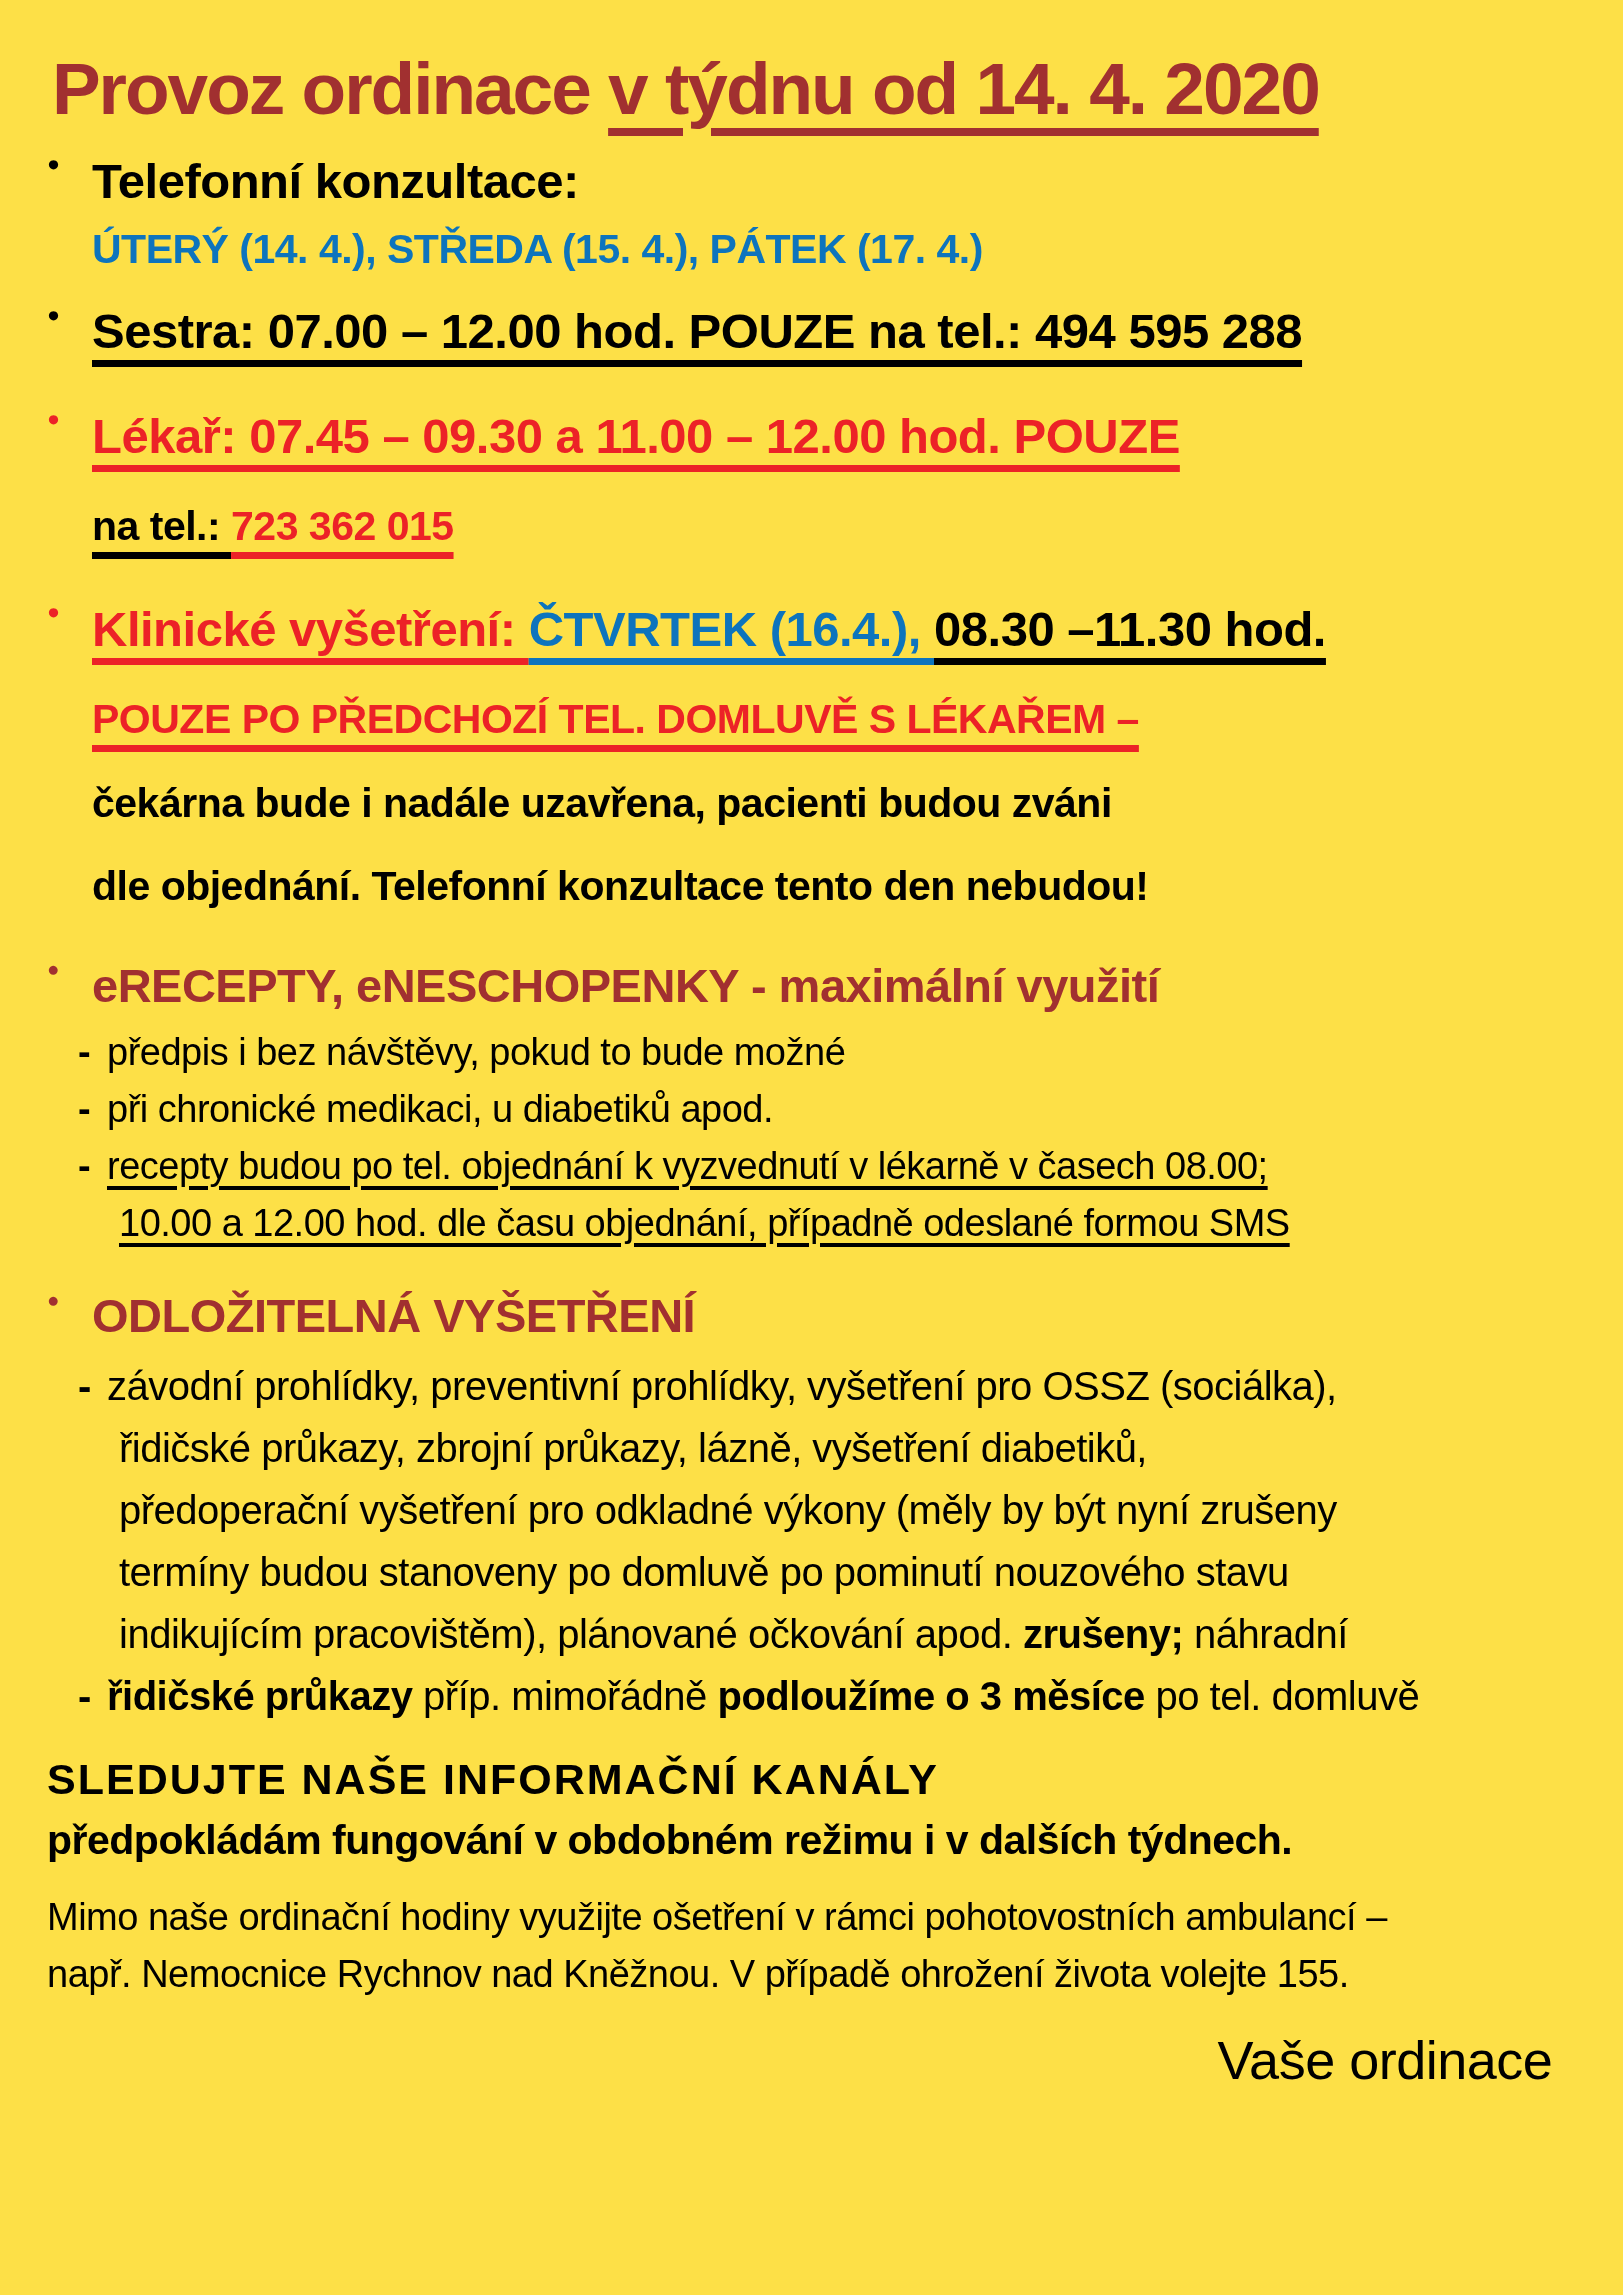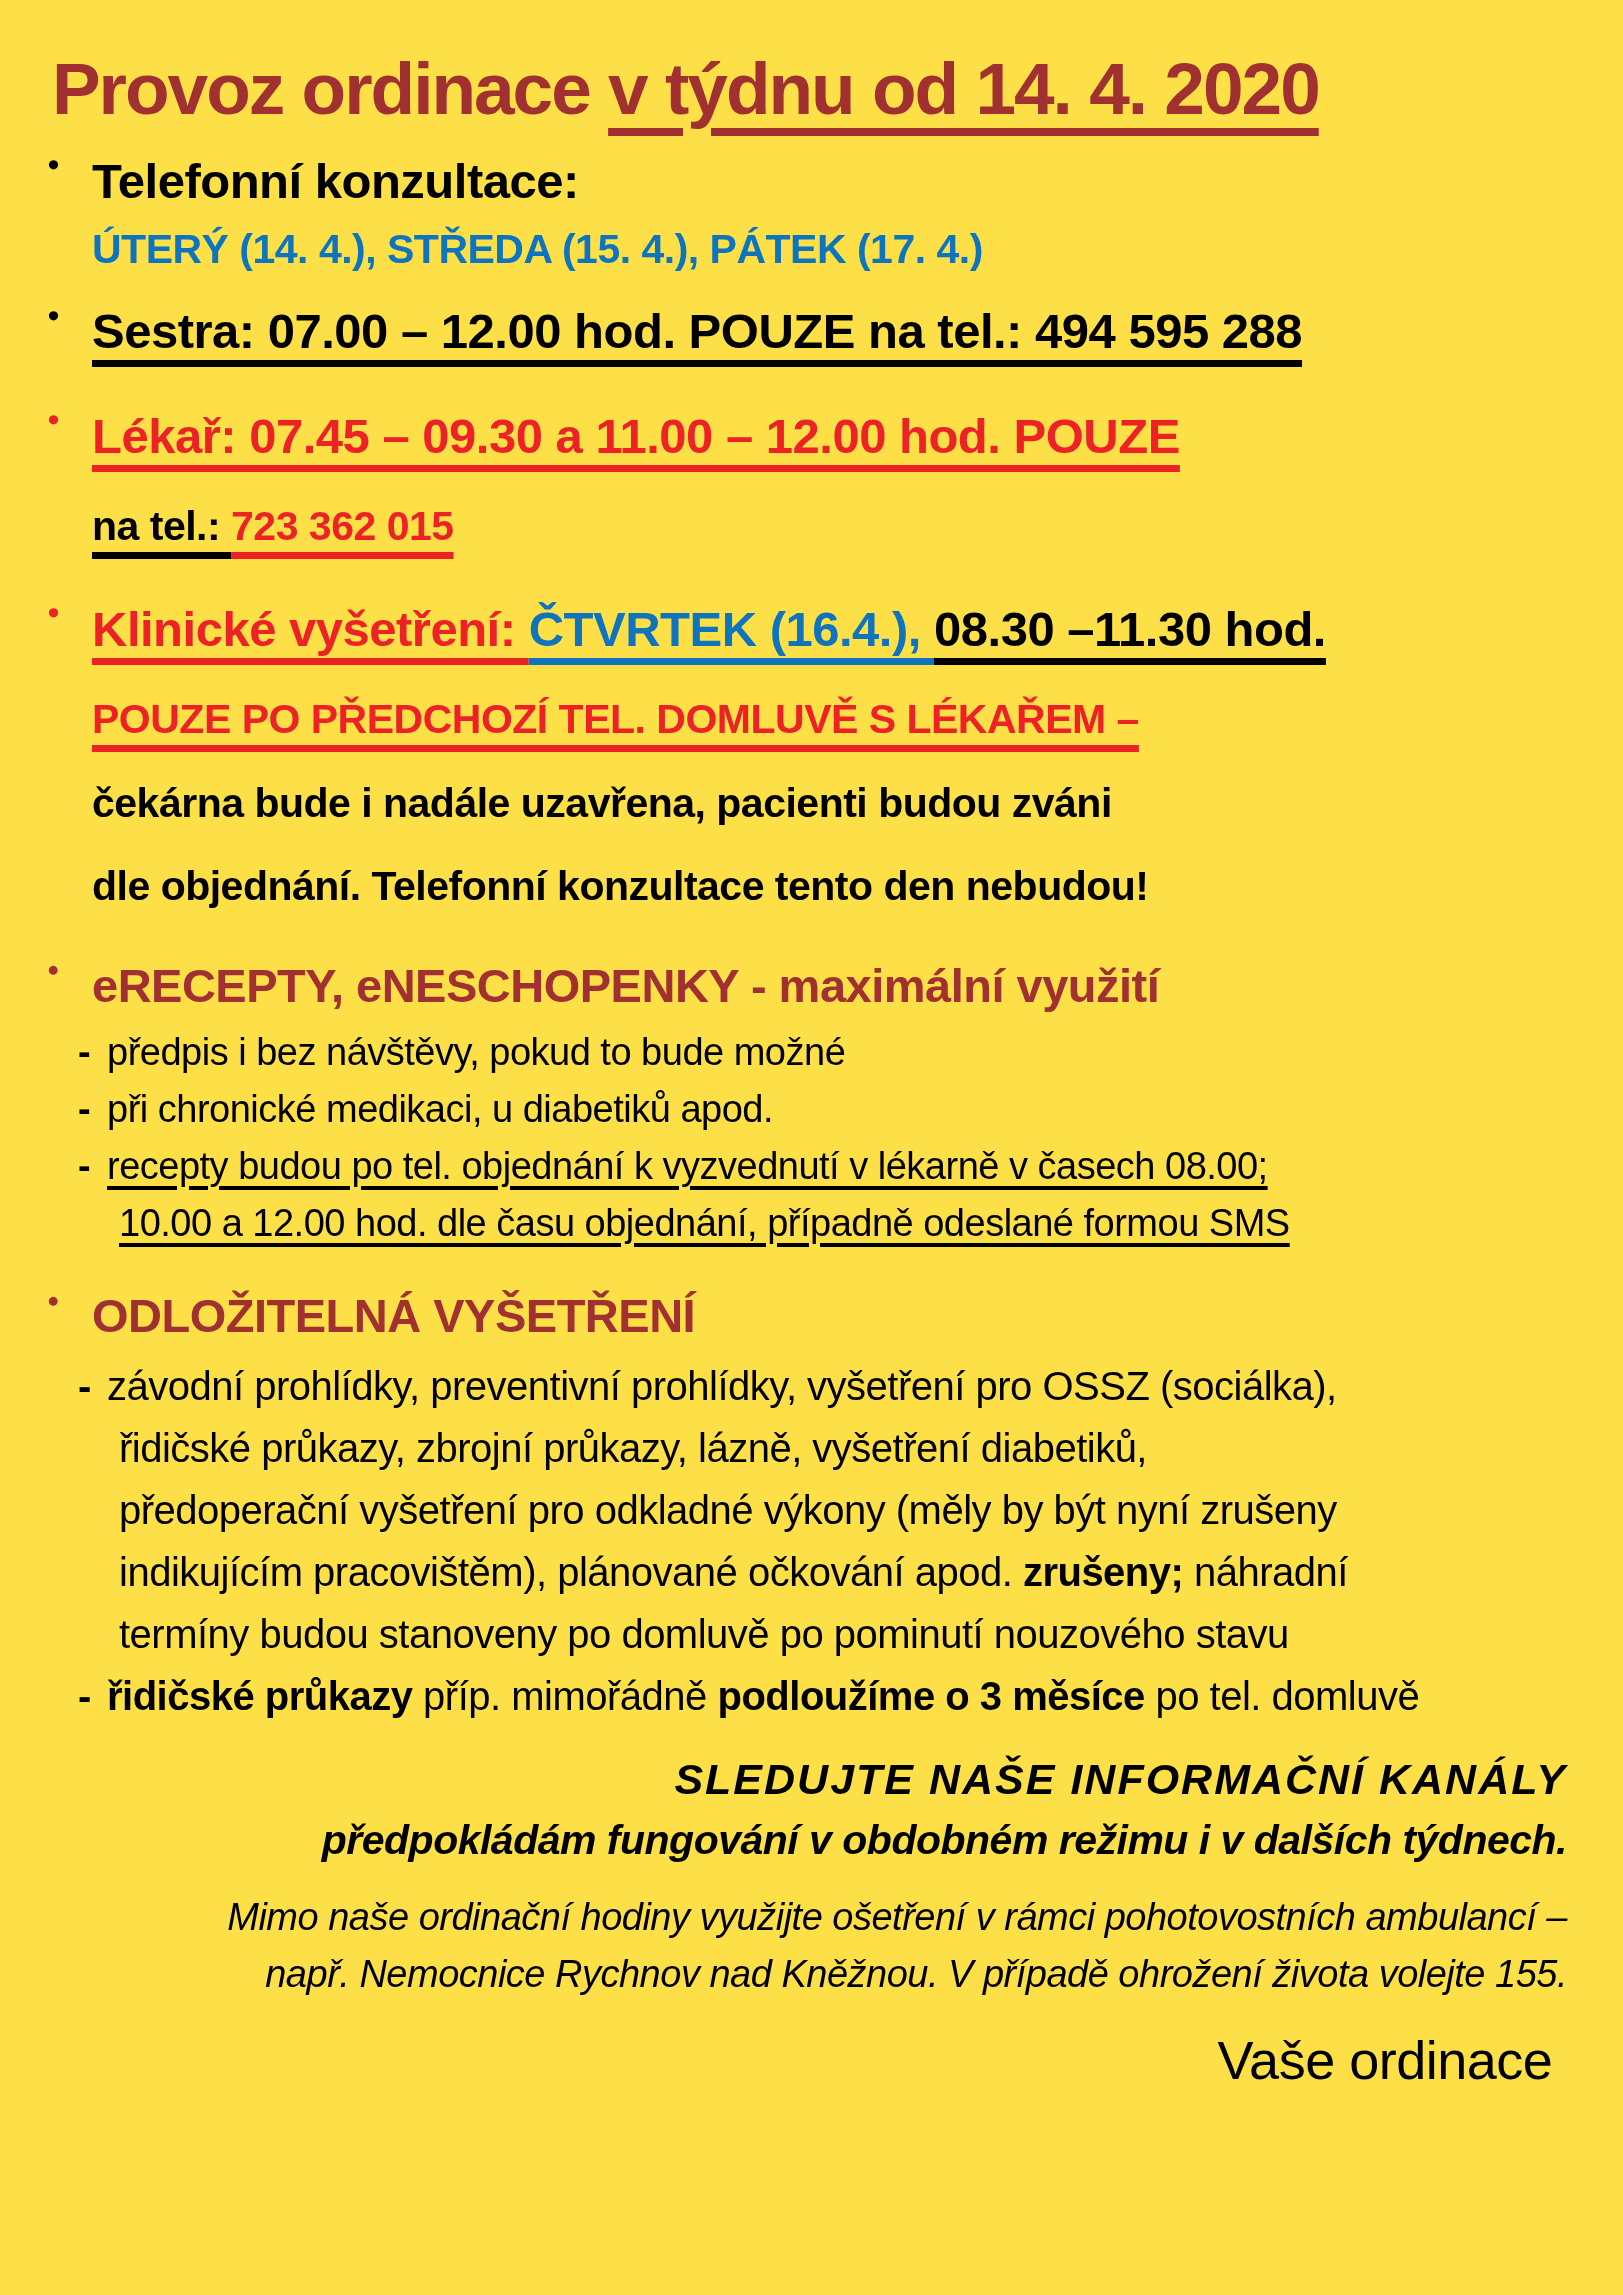--- a/index.html
+++ b/index.html
@@ -37,21 +37,21 @@
   .c-red{color:var(--red,#EC2227);}
   .c-blue{color:var(--blue,#0D74BD);}
   .c-maroon{color:var(--maroon,#A13030);}
   .c-ink{color:var(--ink,#000000);}
   
   .ul{text-decoration:underline;text-decoration-thickness:6.9px;text-underline-offset:11.8px;}
   .sub .ul{text-decoration-thickness:4.4px;text-underline-offset:7.4px;}
   
   .b{font-weight:700;}
   
-  .center{text-align:right;white-space:nowrap;font-style:italic;}
+  .center{text-align:left;white-space:nowrap;}
   .follow{font-size:43px;font-weight:700;letter-spacing:2px;line-height:1.3;margin-top:25.5px;}
   .expect{font-size:41px;font-weight:700;letter-spacing:-0.5px;line-height:1.35;margin-top:4.9px;}
   .emerg{font-size:38px;font-weight:400;letter-spacing:-0.5px;line-height:1.5;}
   .sig{font-size:54px;font-weight:400;text-align:right;margin-top:25.5px;padding-right:14.7px;}
   
   .mt-days{margin-top:3.9px;}
   .mt-sestra{margin-top:18.7px;}
   .mt-lekar{margin-top:35px;}
   .mt-lekar2{margin-top:25.5px;}
   .mt-klin{margin-top:40px;}
@@ -132,24 +132,24 @@
       <span class="dash">-</span>
       <span>závodní prohlídky, preventivní prohlídky, vyšetření pro OSSZ (sociálka),</span>
     </div>
     <div class="sub cont">
       <span>řidičské průkazy, zbrojní průkazy, lázně, vyšetření  diabetiků,</span>
     </div>
     <div class="sub cont">
       <span>předoperační vyšetření pro odkladné výkony (měly by být nyní zrušeny</span>
     </div>
     <div class="sub cont">
-      <span>indikujícím pracovištěm), plánované očkování apod. </span><span class="b">zrušeny;</span><span> náhradní</span>
+      <span>termíny budou stanoveny po domluvě po pominutí nouzového stavu</span>
     </div>
     <div class="sub cont">
-      <span>termíny budou stanoveny po domluvě po pominutí nouzového stavu</span>
+      <span>indikujícím pracovištěm), plánované očkování apod. </span><span class="b">zrušeny;</span><span> náhradní</span>
     </div>
     <div class="sub">
       <span class="dash">-</span>
       <span class="b">řidičské průkazy</span><span> příp. mimořádně </span><span class="b">podloužíme o 3 měsíce</span><span> po tel. domluvě</span>
     </div>
   </div>
 
   <div class="center follow">
     <span>SLEDUJTE NAŠE INFORMAČNÍ KANÁLY</span>
   </div>

